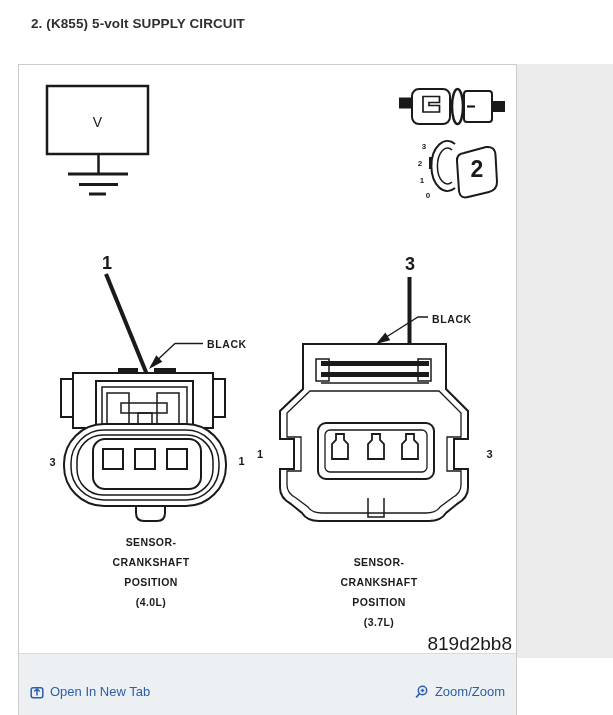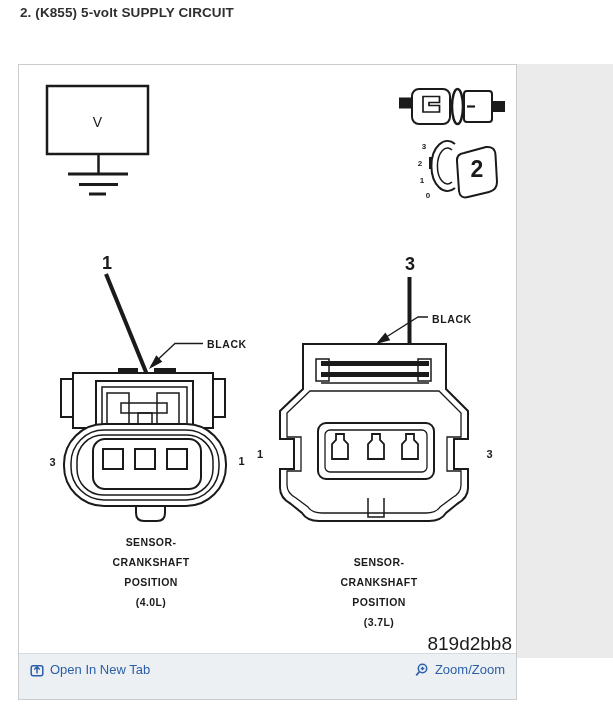--- a/index.html
+++ b/index.html
@@ -2,36 +2,36 @@
 <html><head>
 <meta charset="utf-8">
 <style>
   html,body{margin:0;padding:0;}
   body{
     width:613px;height:715px;background:#ffffff;
     font-family:"Liberation Sans","DejaVu Sans",sans-serif;
     position:relative;overflow:hidden;
   }
   .page-title{
-    position:absolute;left:20px;top:5px;margin:0;
+    position:absolute;left:20px;top:5px;margin:11px;
     font-size:13.5px;font-weight:bold;color:#2f2f2f;letter-spacing:.1px;
   }
   .gray-band{
     position:absolute;left:517px;top:64px;width:96px;height:594px;
     background:#ebebeb;
   }
   .panel{
     position:absolute;left:18px;top:64px;width:497px;
     border:1px solid #cccccc;background:#ffffff;
   }
   .diagram-svg{display:block;background:#ffffff;}
   .footer{
     height:29px;background:#edf0f2;border-top:1px solid #d8dbde;
-    display:flex;align-items:flex-start;justify-content:space-between;
-    padding:8px 11px;box-sizing:content-box;
+    display:flex;align-items:flex-end;justify-content:space-between;
+    padding:16px 11px;box-sizing:content-box;
   }
   .flink{
     display:flex;align-items:center;gap:6px;color:#2b5fa8;
     font-size:13px;text-decoration:none;cursor:pointer;
   }
   .flink svg{display:block;}
   
   .ln{stroke:#1a1a1a;fill:none;}
   .lnf{stroke:#1a1a1a;fill:#ffffff;}
   .blk{fill:#1a1a1a;stroke:none;}

